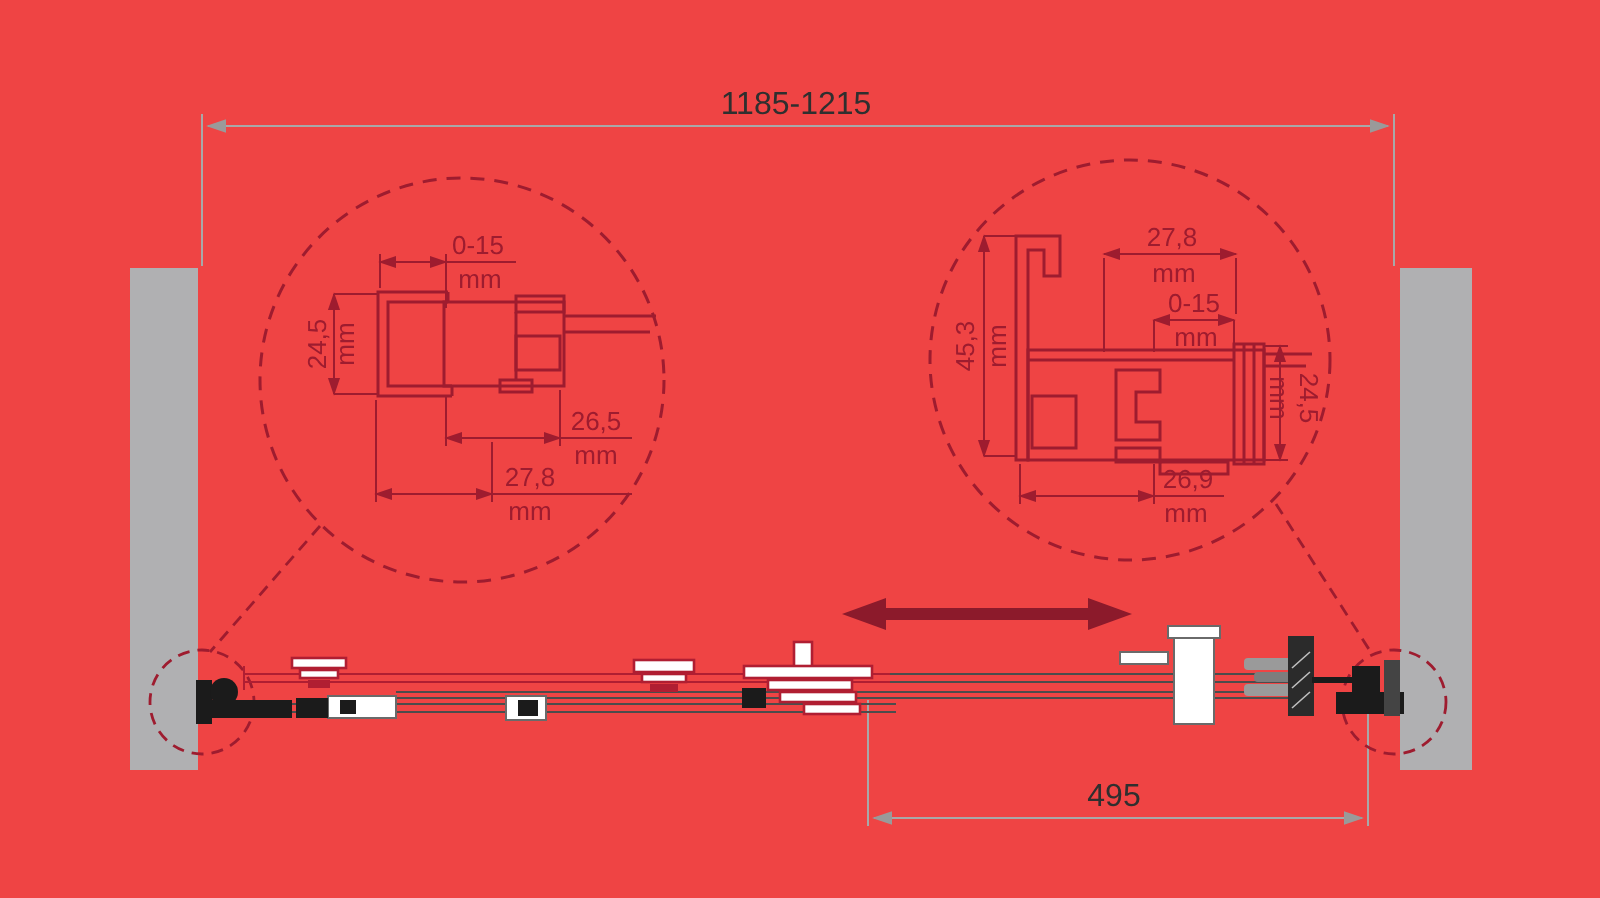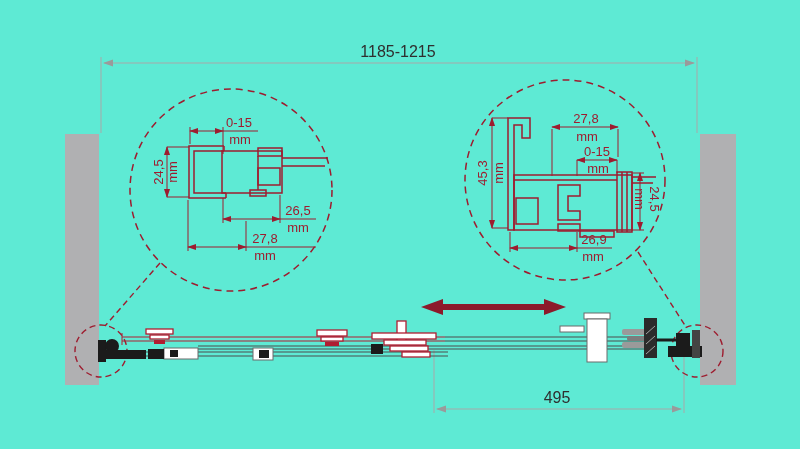--- a/index.html
+++ b/index.html
@@ -1,16 +1,16 @@
 <!DOCTYPE html>
 <html><head>
 <meta charset="utf-8">
 <style>
   html,body{margin:0;padding:0;background:#ffffff;}
-  .canvas{position:relative;width:800px;height:449px;background:#5eead4;overflow:hidden;
+  .canvas{position:relative;width:800px;height:449px;background:#ef4444;overflow:hidden;
           font-family:"Liberation Sans", sans-serif;}
   svg{position:absolute;left:0;top:0;}
   .dim{stroke:#a8a8a8;stroke-width:1;fill:none;}
   .dimtext{font-size:16px;fill:#2f2f2f;}
   .redtext{font-size:13px;fill:#9e1c2f;}
   .red{stroke:#9e1c2f;stroke-width:1.5;fill:none;}
   .reddim{stroke:#9e1c2f;stroke-width:1;fill:none;}
   .dash{stroke:#9e1c2f;stroke-width:1.5;fill:none;stroke-dasharray:7 5;}
   .dash2{stroke:#9e1c2f;stroke-width:1.4;fill:none;stroke-dasharray:6 4;}
   .gline{stroke:#4c4c4c;stroke-width:1;fill:none;}

